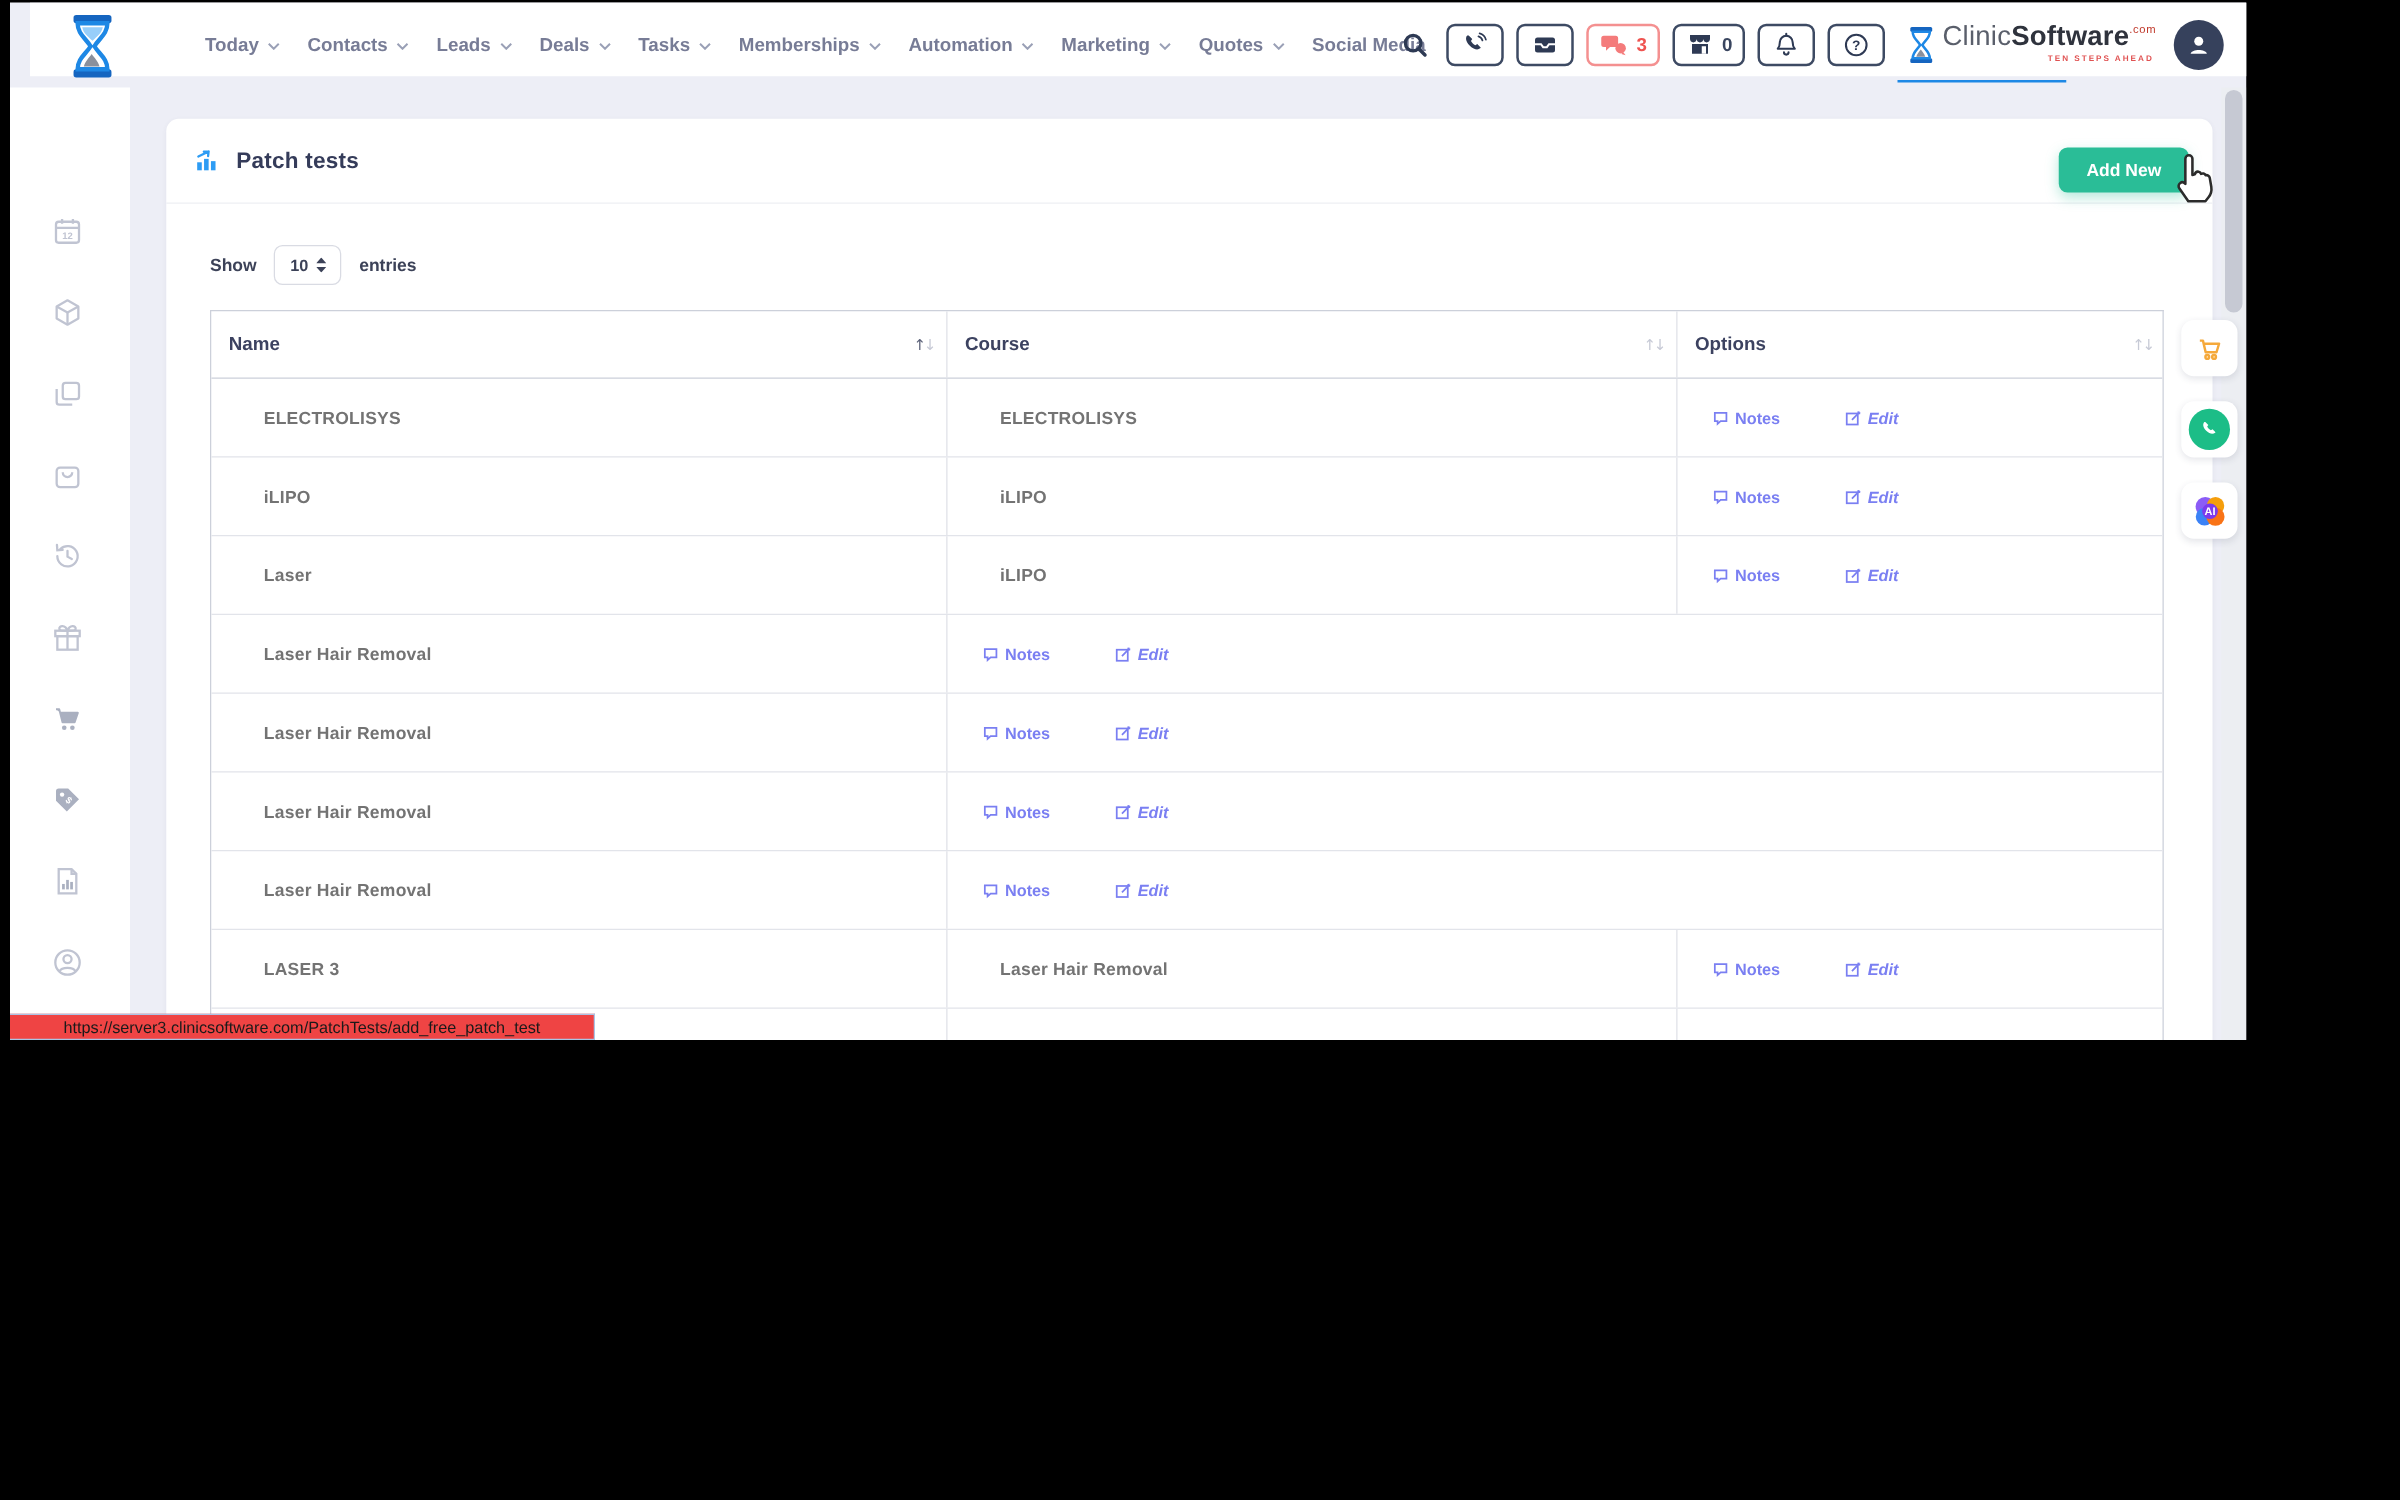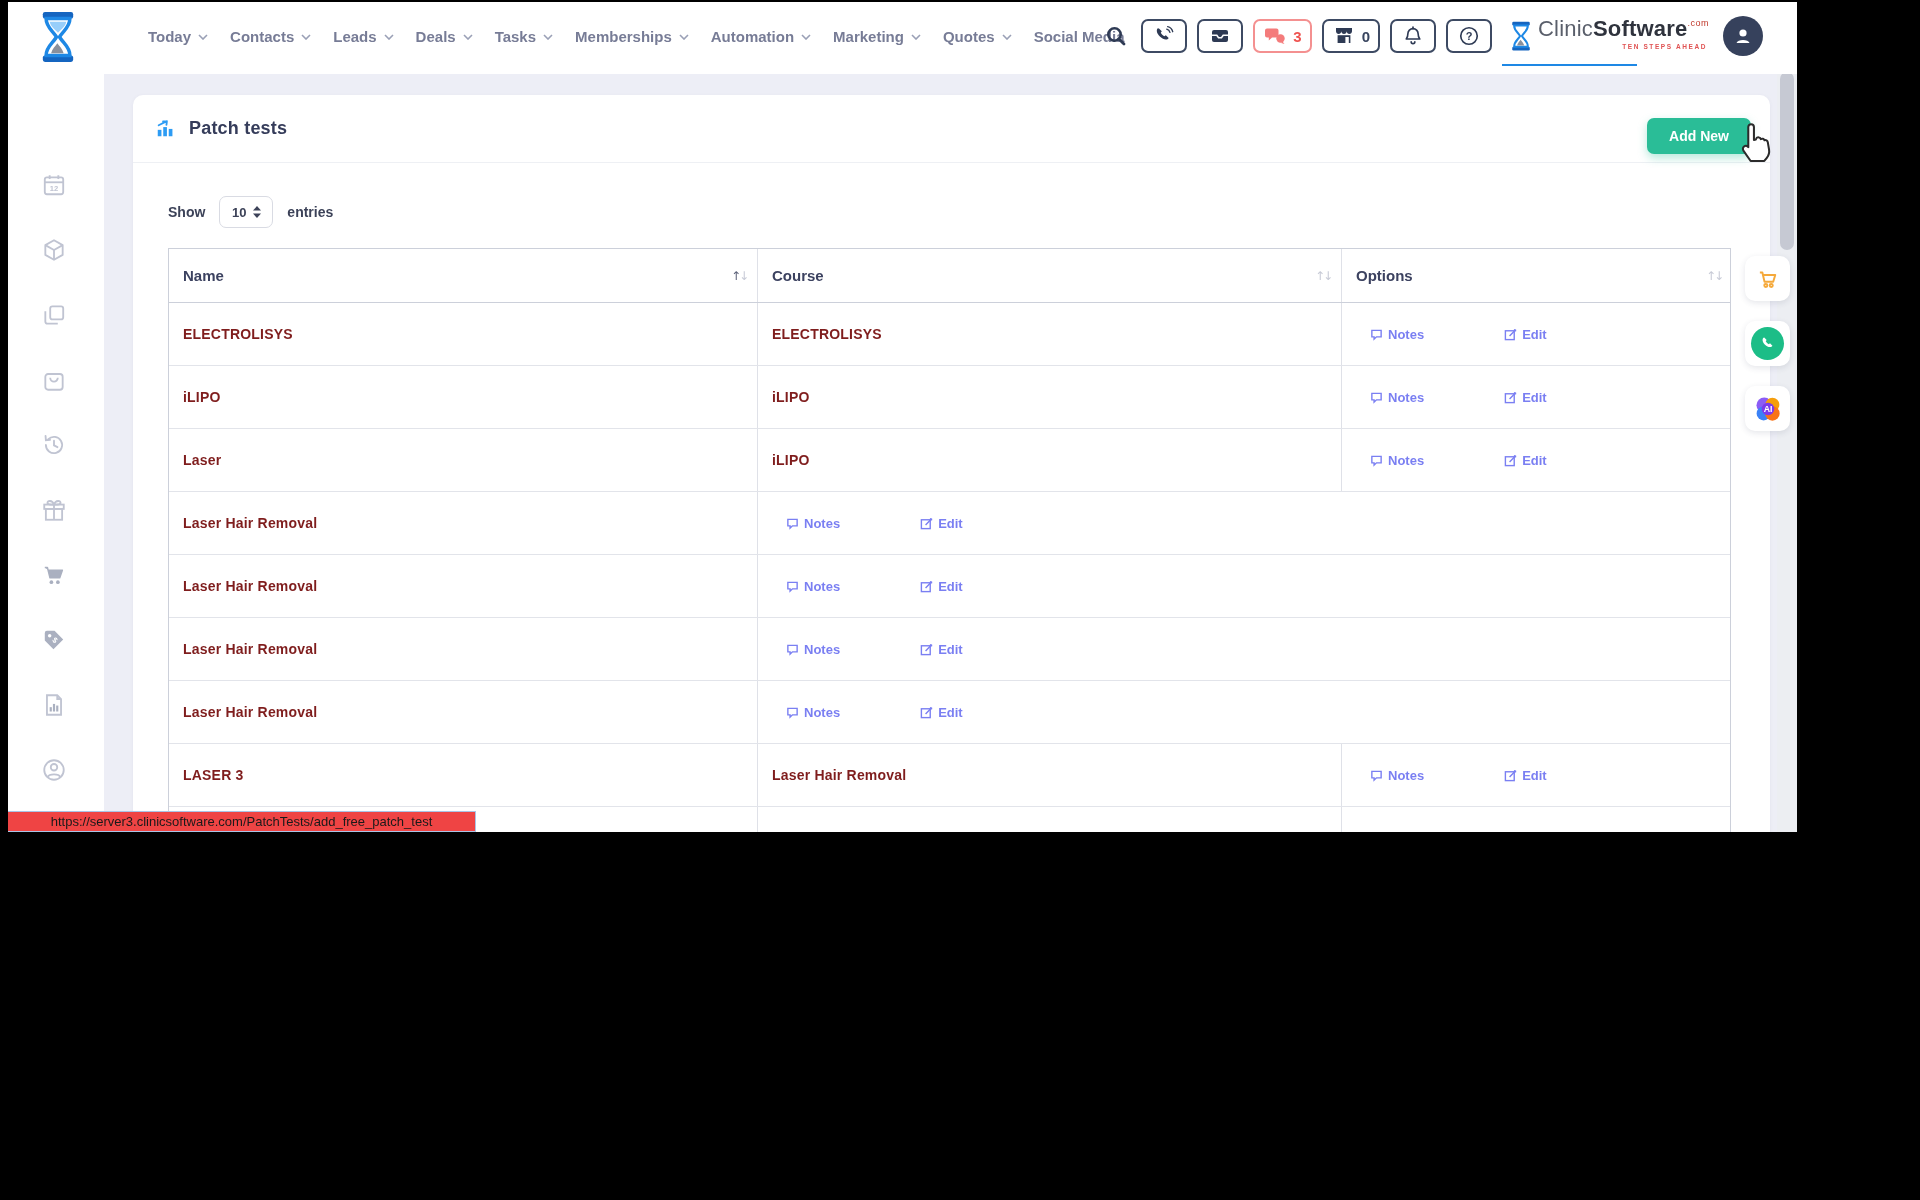--- a/index.html
+++ b/index.html
@@ -1,20 +1,20 @@
 <!DOCTYPE html>
 <html><head>
 <meta charset="utf-8">
 <style>
   * { box-sizing: border-box; margin: 0; padding: 0; }
   html,body { width:1920px; height:1200px; background:#000; font-family:"Liberation Sans", sans-serif; overflow:hidden; }
   .content { position:absolute; left:8px; top:2px; width:1789px; height:830px; background:#edeef6; overflow:hidden; }
 
   
-  .topbar { position:absolute; left:0; top:0; width:100%; height:72px; background:#fff; z-index:5;text-decoration:underline; }
+  .topbar { position:absolute; left:16px; top:0; width:100%; height:59px; background:#fff; z-index:5;text-decoration:underline; }
   .brand-logo { position:absolute; left:24px; top:6px; width:52px; height:58px; }
   .mainnav { position:absolute; left:140px; top:0; height:68px; display:flex; align-items:center; gap:22px; }
   .nav-item { display:flex; align-items:center; gap:7px; font-size:15px; font-weight:bold; color:#777c96; cursor:pointer; white-space:nowrap; }
   .nav-item svg { margin-top:2px; }
   .top-actions { position:absolute; right:34px; top:0; height:68px; display:flex; align-items:center; gap:10px; }
   .icon-btn { height:34px; min-width:46px; border:2px solid #3d4a63; border-radius:7px; background:#fff;
               display:flex; align-items:center; justify-content:center; gap:6px; padding:0 8px; cursor:pointer; }
   .icon-btn.red { border-color:#f49090; }
   .badge-num { font-size:15px; font-weight:bold; color:#39455f; }
   .badge-num.red { color:#ef5350; }
@@ -62,25 +62,25 @@
   .tr { display:grid; grid-template-columns:589px 584px 390px; }
   .tr.head { height:54px; border-bottom:1px solid #ccd0da; }
   .tr.body { height:63px; border-bottom:1px solid #e2e4ea; }
   .tr.partial { height:28px; border-bottom:none; }
   .td { position:relative; display:flex; align-items:center; padding-left:14px; border-right:1px solid #dfe1e8; }
   .td:last-child { border-right:none; }
   .th-label { font-size:15px; font-weight:bold; color:#3c4260; }
   .sort { position:absolute; right:10px; top:50%; transform:translateY(-50%); font-size:12px; letter-spacing:-2px;
           font-family:"DejaVu Sans", sans-serif; }
   .sort .on { color:#5b6178; } .sort .off { color:#c7cad6; }
-  .cell-text { font-size:14px; font-weight:bold; color:#7f1d1d; letter-spacing:.2px; }
+  .cell-text { font-size:14px; font-weight:bold; color:#737373; letter-spacing:.2px;margin-left:28px; }
   .opt-cell { gap:0; }
   .opt-link { display:flex; align-items:center; gap:5px; color:#7a7ff2; font-size:13px; font-weight:bold; cursor:pointer; }
   .opt-link.notes { margin-left:14px; }
-  .opt-link.edit { margin-left:80px; }
+  .opt-link.edit { margin-left:52px;font-style:italic; }
 
   
   .statusbar { position:absolute; left:0; top:809px; width:468px; height:21px; background:#ef4444; border:1px solid #aac4e6;
                border-left:none; display:flex; align-items:center; padding:0 8px; z-index:8;justify-content:center; }
   .statusbar span { font-size:13px; color:#1a1a1a; font-family:"Liberation Sans", sans-serif; white-space:nowrap; }
 
   .cursor-hand { position:absolute; left:1726px; top:120px; z-index:10; pointer-events:none; }
 </style>
 </head>
 <body>

